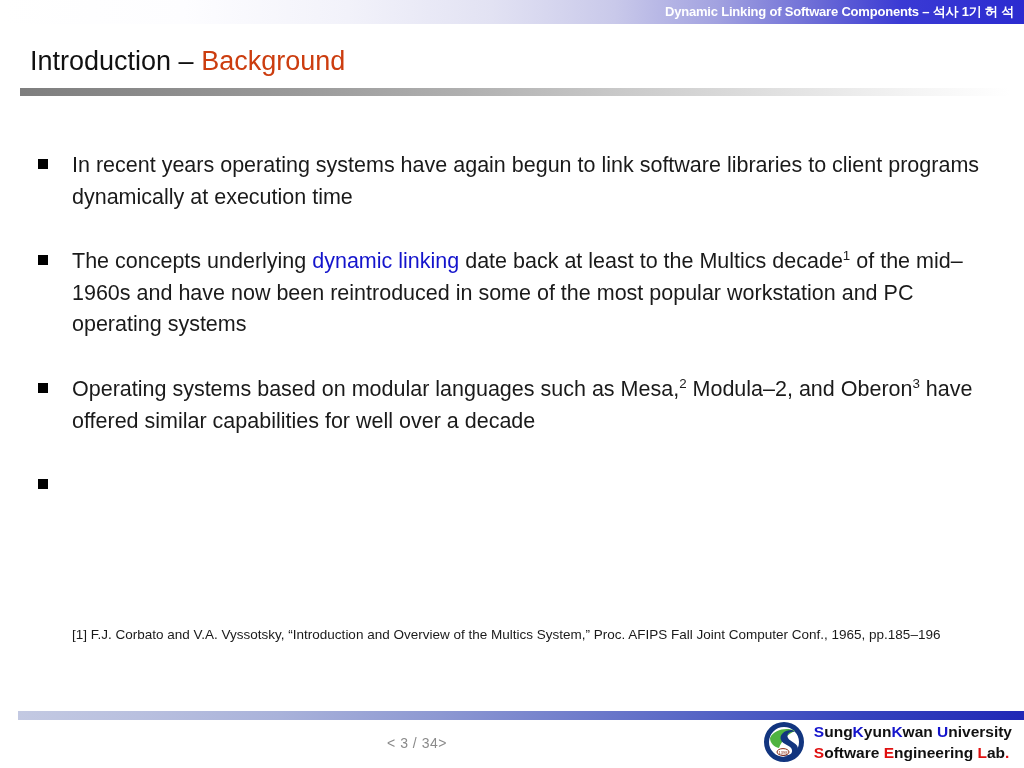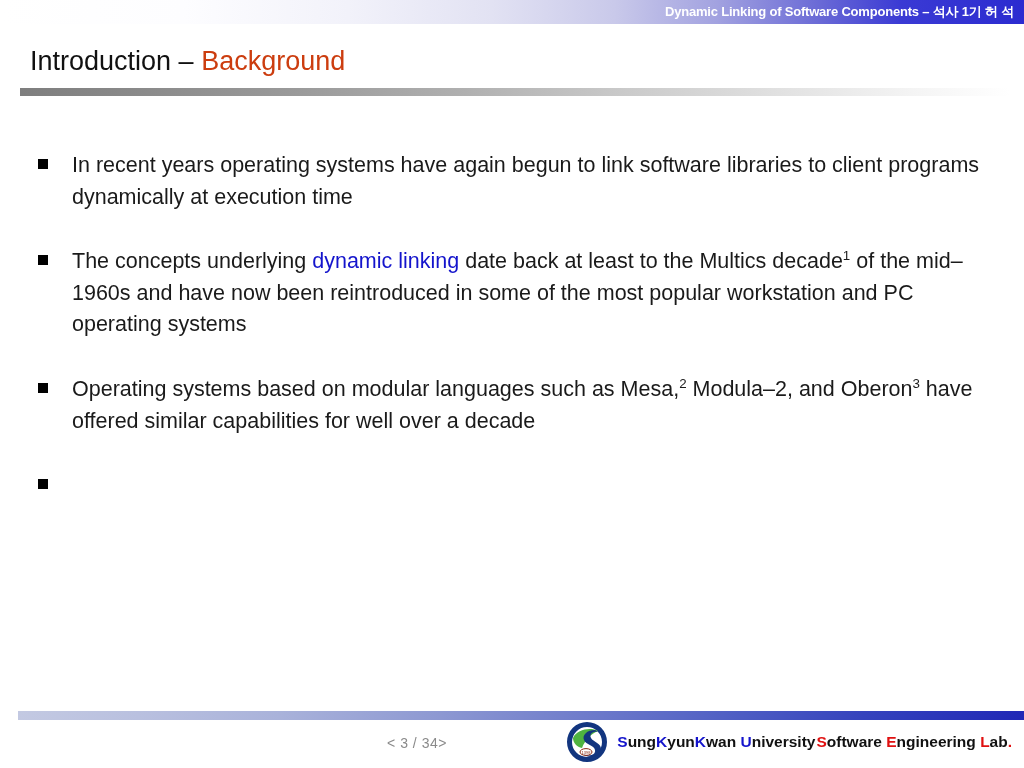--- a/index.html
+++ b/index.html
@@ -153,21 +153,21 @@
     position: absolute;
     right: 12px;
     top: 720px;
     display: flex;
     align-items: center;
     gap: 8px;
   }
   .logo-emblem { width: 44px; height: 44px; flex: 0 0 44px; }
   .logo-lines {
     display: flex;
-    flex-direction: row;
+    flex-direction: column;
     gap: 1px;
     font-size: 15.5px;
     font-weight: bold;
     white-space: nowrap;
   }
   .logo-line { line-height: 1.25; color: #111111; }
   .c-blue  { color: #1414CC; }
   .c-red   { color: #E01010; }
   .c-black { color: #111111; }
 </style>
@@ -188,20 +188,21 @@
 
   <div class="title-rule"></div>
 
   <div class="body" id="bullet-list">
       <div class="bullet"><span class="bullet-marker"></span><span><span>In recent years operating systems have again begun to link software libraries to client programs dynamically at execution time</span></span></div>
       <div class="bullet"><span class="bullet-marker"></span><span><span>The concepts underlying </span><span class="hl-blue-strong">dynamic linking</span><span> date back at least to the Multics decade</span><sup>1</sup><span> of the mid–1960s and have now been reintroduced in some of the most popular workstation and PC operating systems</span></span></div>
       <div class="bullet"><span class="bullet-marker"></span><span><span>Operating systems based on modular languages such as Mesa,</span><sup>2</sup><span> Modula–2, and Oberon</span><sup>3</sup><span> have offered similar capabilities for well over a decade</span></span></div>
       <div class="bullet"><span class="bullet-marker"></span></div>
     </div>
 
+  <div class="footnote">[1] F.J. Corbato and V.A. Vyssotsky, “Introduction and Overview of the Multics System,” Proc. AFIPS Fall Joint Computer Conf., 1965, pp.185–196</div>
 
   <div class="footer-rule"></div>
   <div class="page-number">&lt; 3 / 34&gt;</div>
 
   <div class="logo-block">
     <svg class="logo-emblem" viewBox="0 0 44 44">
       <circle cx="22" cy="22" r="20" fill="#ffffff"></circle>
       <path d="M22 2 A20 20 0 1 0 22 42 A20 20 0 1 0 22 2 Z M22 7 A15 15 0 1 1 22 37 A15 15 0 1 1 22 7 Z" fill="#12357F"></path>
       <path d="M8 18 C12 9, 26 7, 33 11 C26 14, 20 20, 17 28 C12 27, 8 23, 8 18 Z" fill="#4FB340"></path>
       <path d="M30 10 C22 10, 17 15, 19 20 C21 25, 29 25, 30 30 C31 35, 24 37, 18 34

